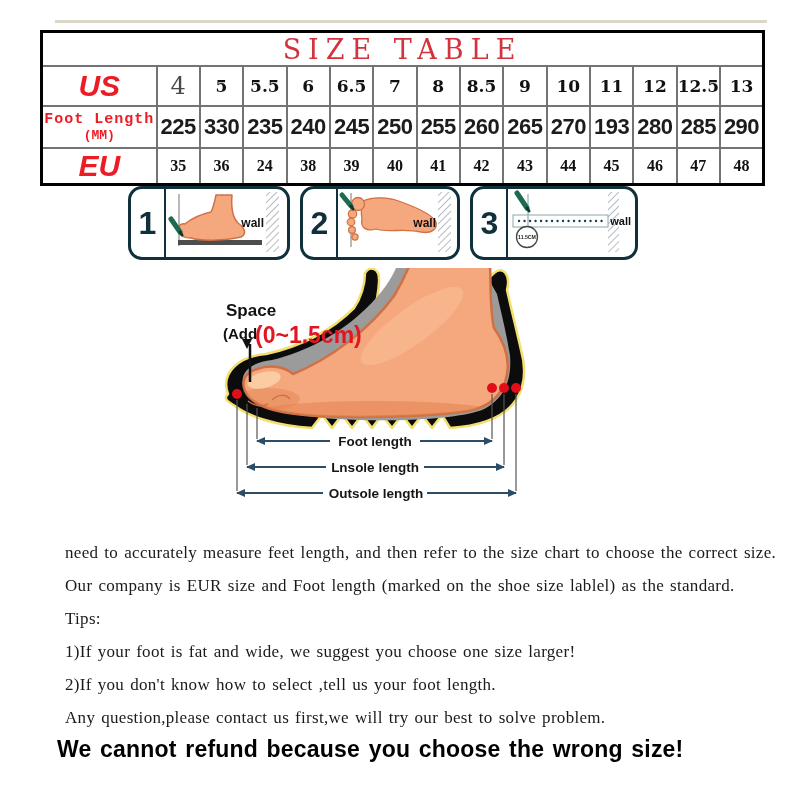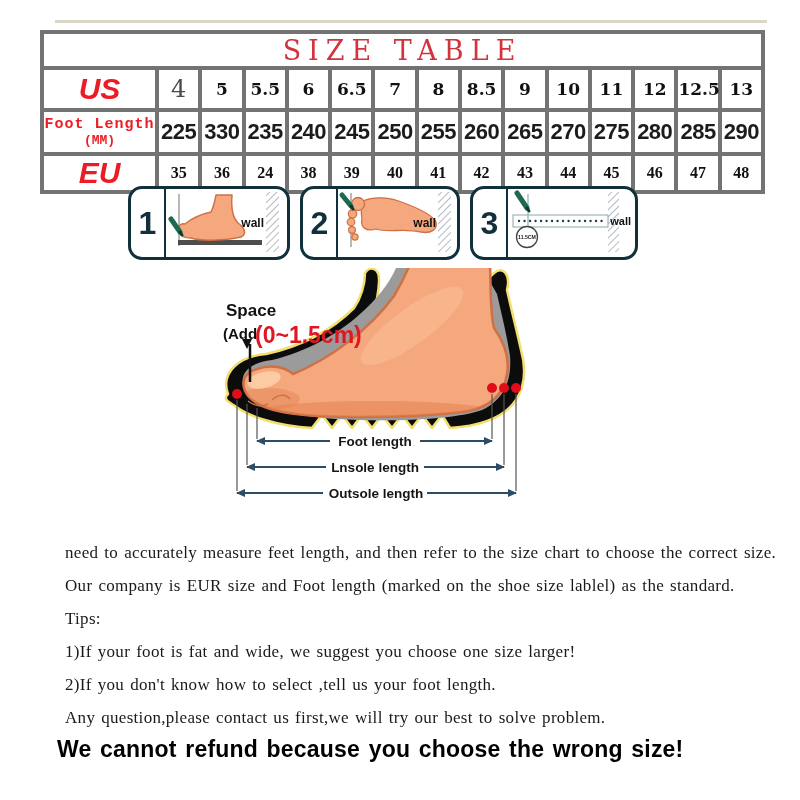--- a/index.html
+++ b/index.html
@@ -3,21 +3,21 @@
 <meta charset="utf-8">
 <style>
   html,body{margin:0;padding:0;background:#fff;}
   #page{position:relative;width:800px;height:800px;background:#ffffff;overflow:hidden;
         font-family:"Liberation Sans",sans-serif;}
 
   
   .topline{position:absolute;left:55px;top:20px;width:712px;height:3px;background:#cfc8b6;opacity:.75;}
   #sizetable{position:absolute;left:40px;top:30px;width:725px;border-collapse:collapse;table-layout:fixed;
              border:3px solid #000;}
-  #sizetable td{border:4px solid #737373;text-align:center;vertical-align:middle;padding:0;background:#fff;}
+  #sizetable td{border:2px solid #737373;text-align:center;vertical-align:middle;padding:0;background:#fff;}
   td.title{background:#dbe5f1;color:#d2333d;font-family:"DejaVu Serif",serif;font-size:27px;
            letter-spacing:7px;height:32px;font-weight:500;}
   td.lbl{background:#ffff00;color:#ed1c24;}
   .row-us td.lbl,.row-eu td.lbl{font-style:italic;font-weight:700;font-size:30px;font-family:"Liberation Sans",sans-serif;}
   .row-us td{height:38px;}
   .row-fl td{height:40px;}
   .row-eu td{height:33px;}
   .row-us td.v{font-family:"DejaVu Serif",serif;font-weight:700;font-size:17px;color:#111;}
   .row-us td:nth-child(2){font-weight:400;font-size:24px;color:#4a4a4a;}
   .row-fl td.v{font-family:"Liberation Sans",sans-serif;font-weight:700;font-size:22px;letter-spacing:-.5px;color:#1c1c1c;margin-left:32px;}
@@ -94,21 +94,21 @@
       <td class="v">225</td>
       <td class="v">330</td>
       <td class="v">235</td>
       <td class="v">240</td>
       <td class="v">245</td>
       <td class="v">250</td>
       <td class="v">255</td>
       <td class="v">260</td>
       <td class="v">265</td>
       <td class="v">270</td>
-      <td class="v">275</td>
+      <td class="v">193</td>
       <td class="v">280</td>
       <td class="v">285</td>
       <td class="v">290</td>
     </tr>
     <tr class="row-eu">
       <td class="lbl">EU</td>
       <td class="v">35</td>
       <td class="v">36</td>
       <td class="v">24</td>
       <td class="v">38</td>

